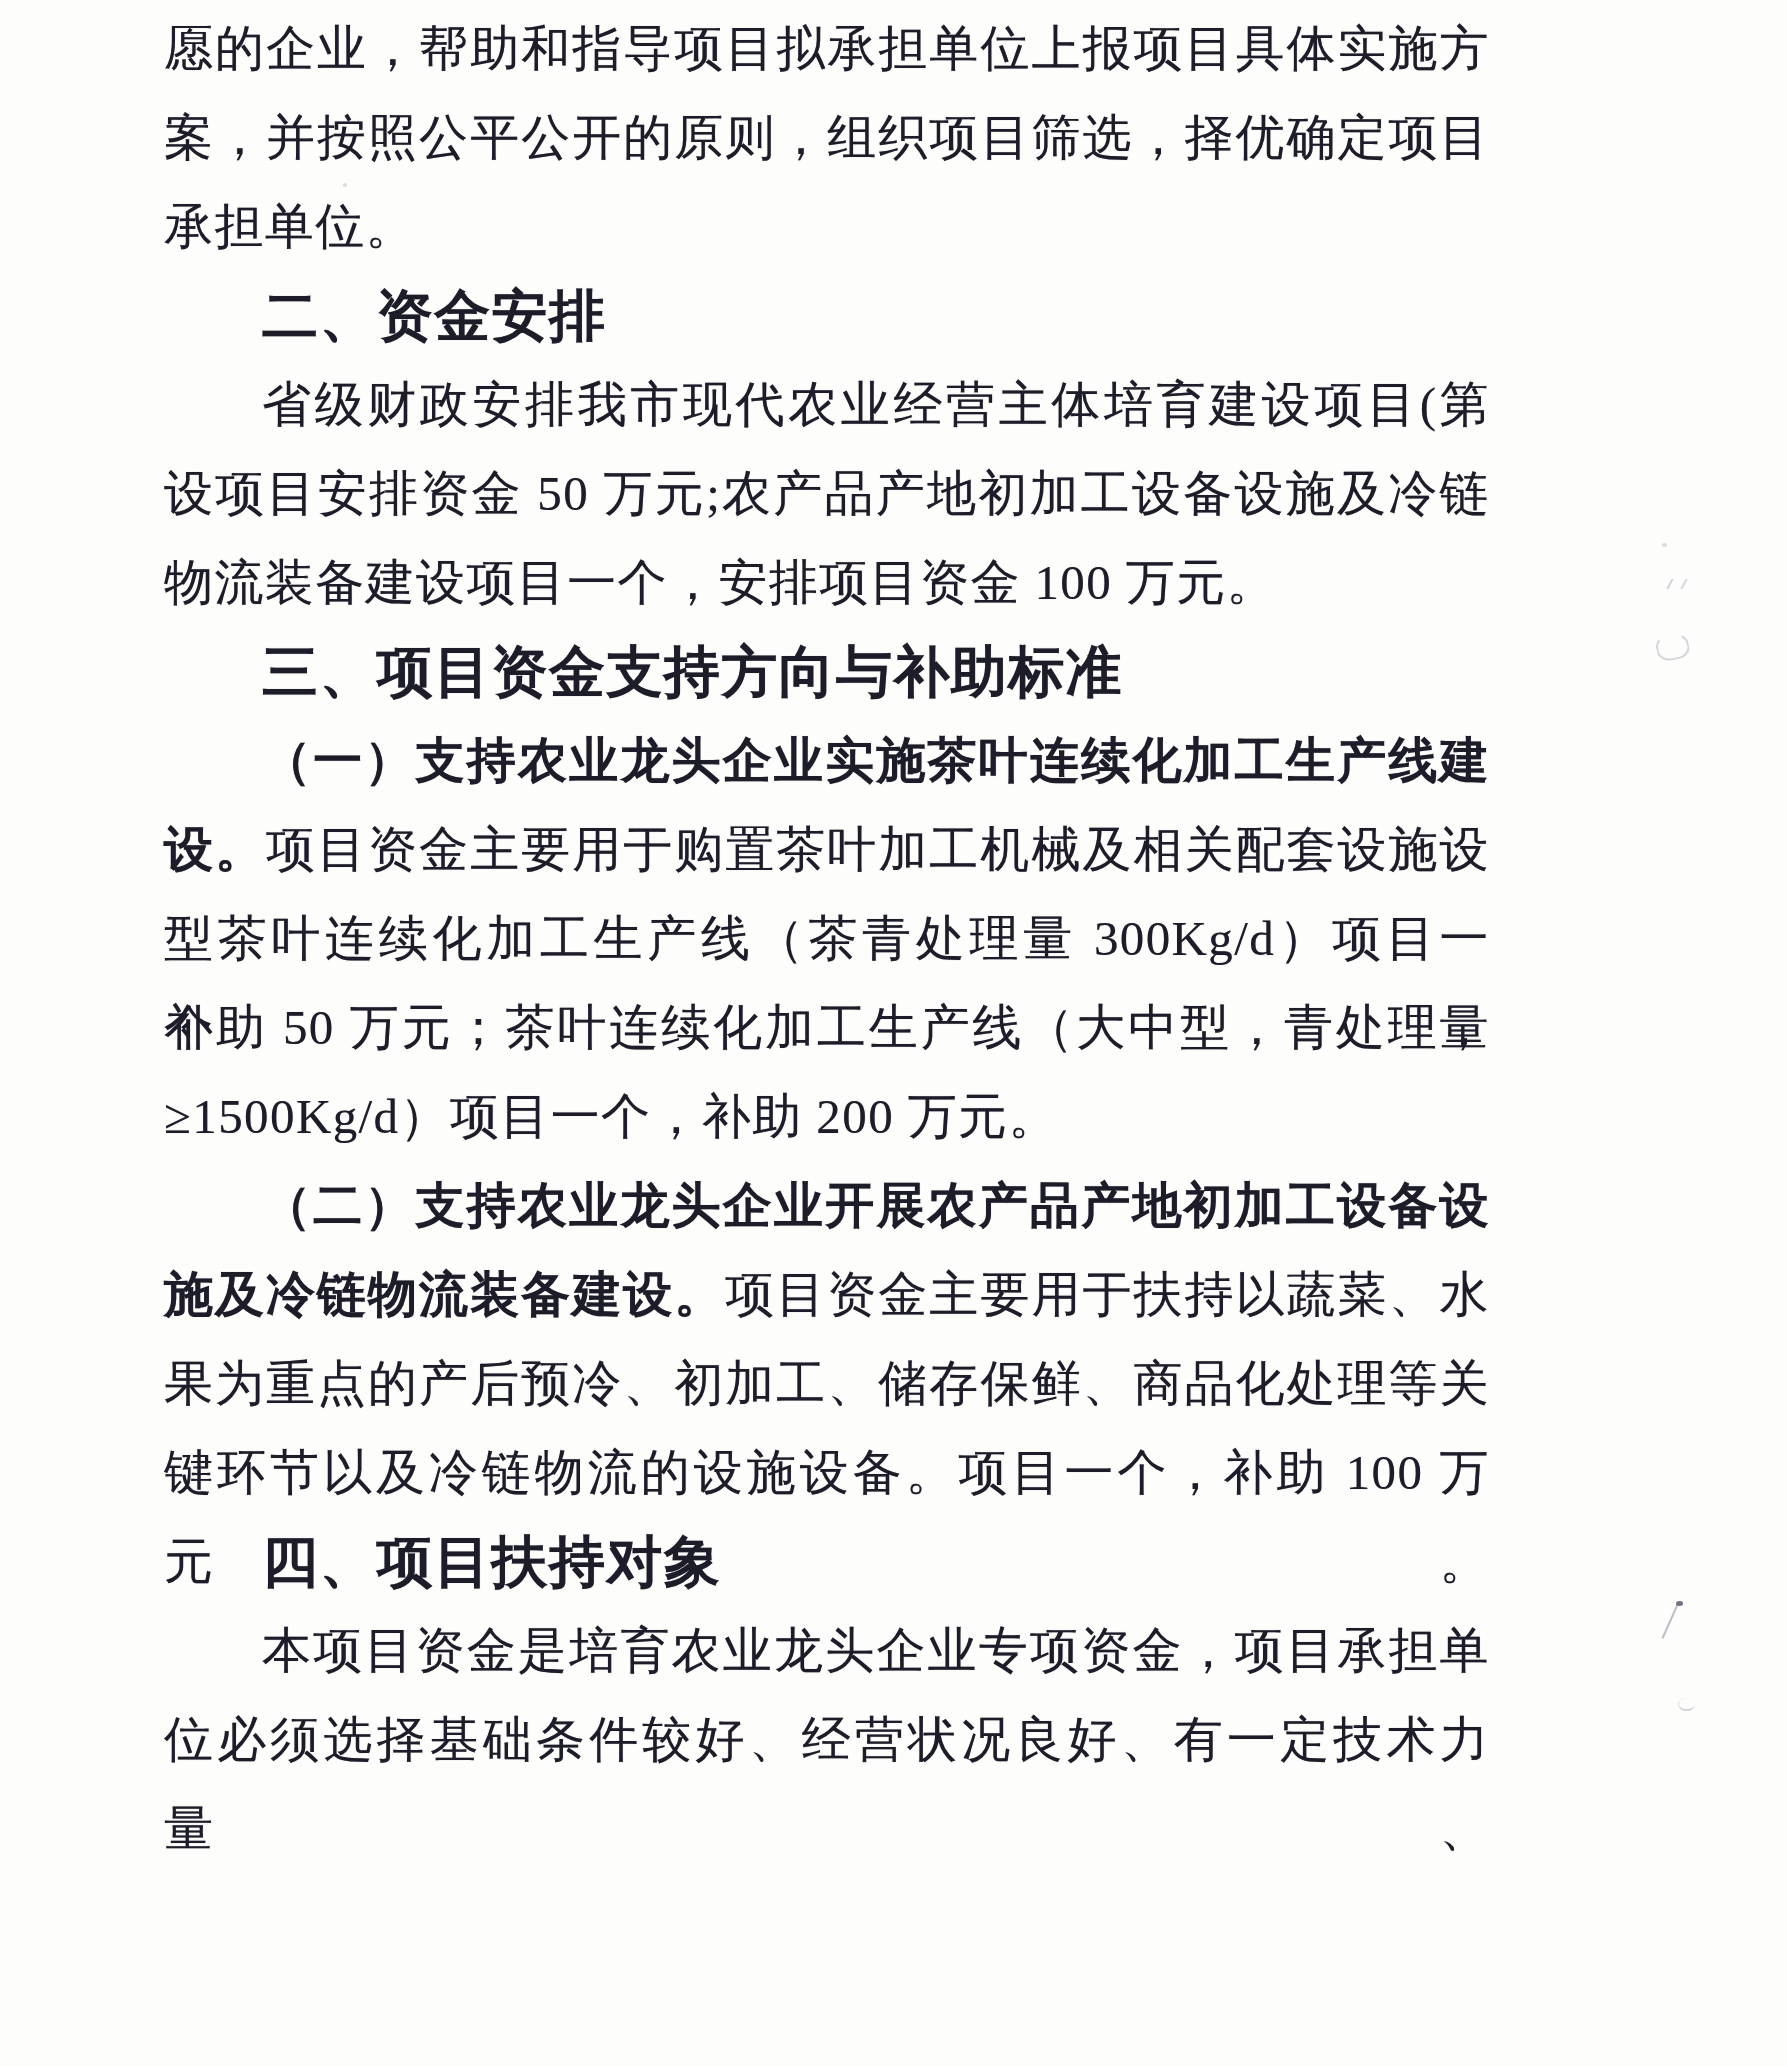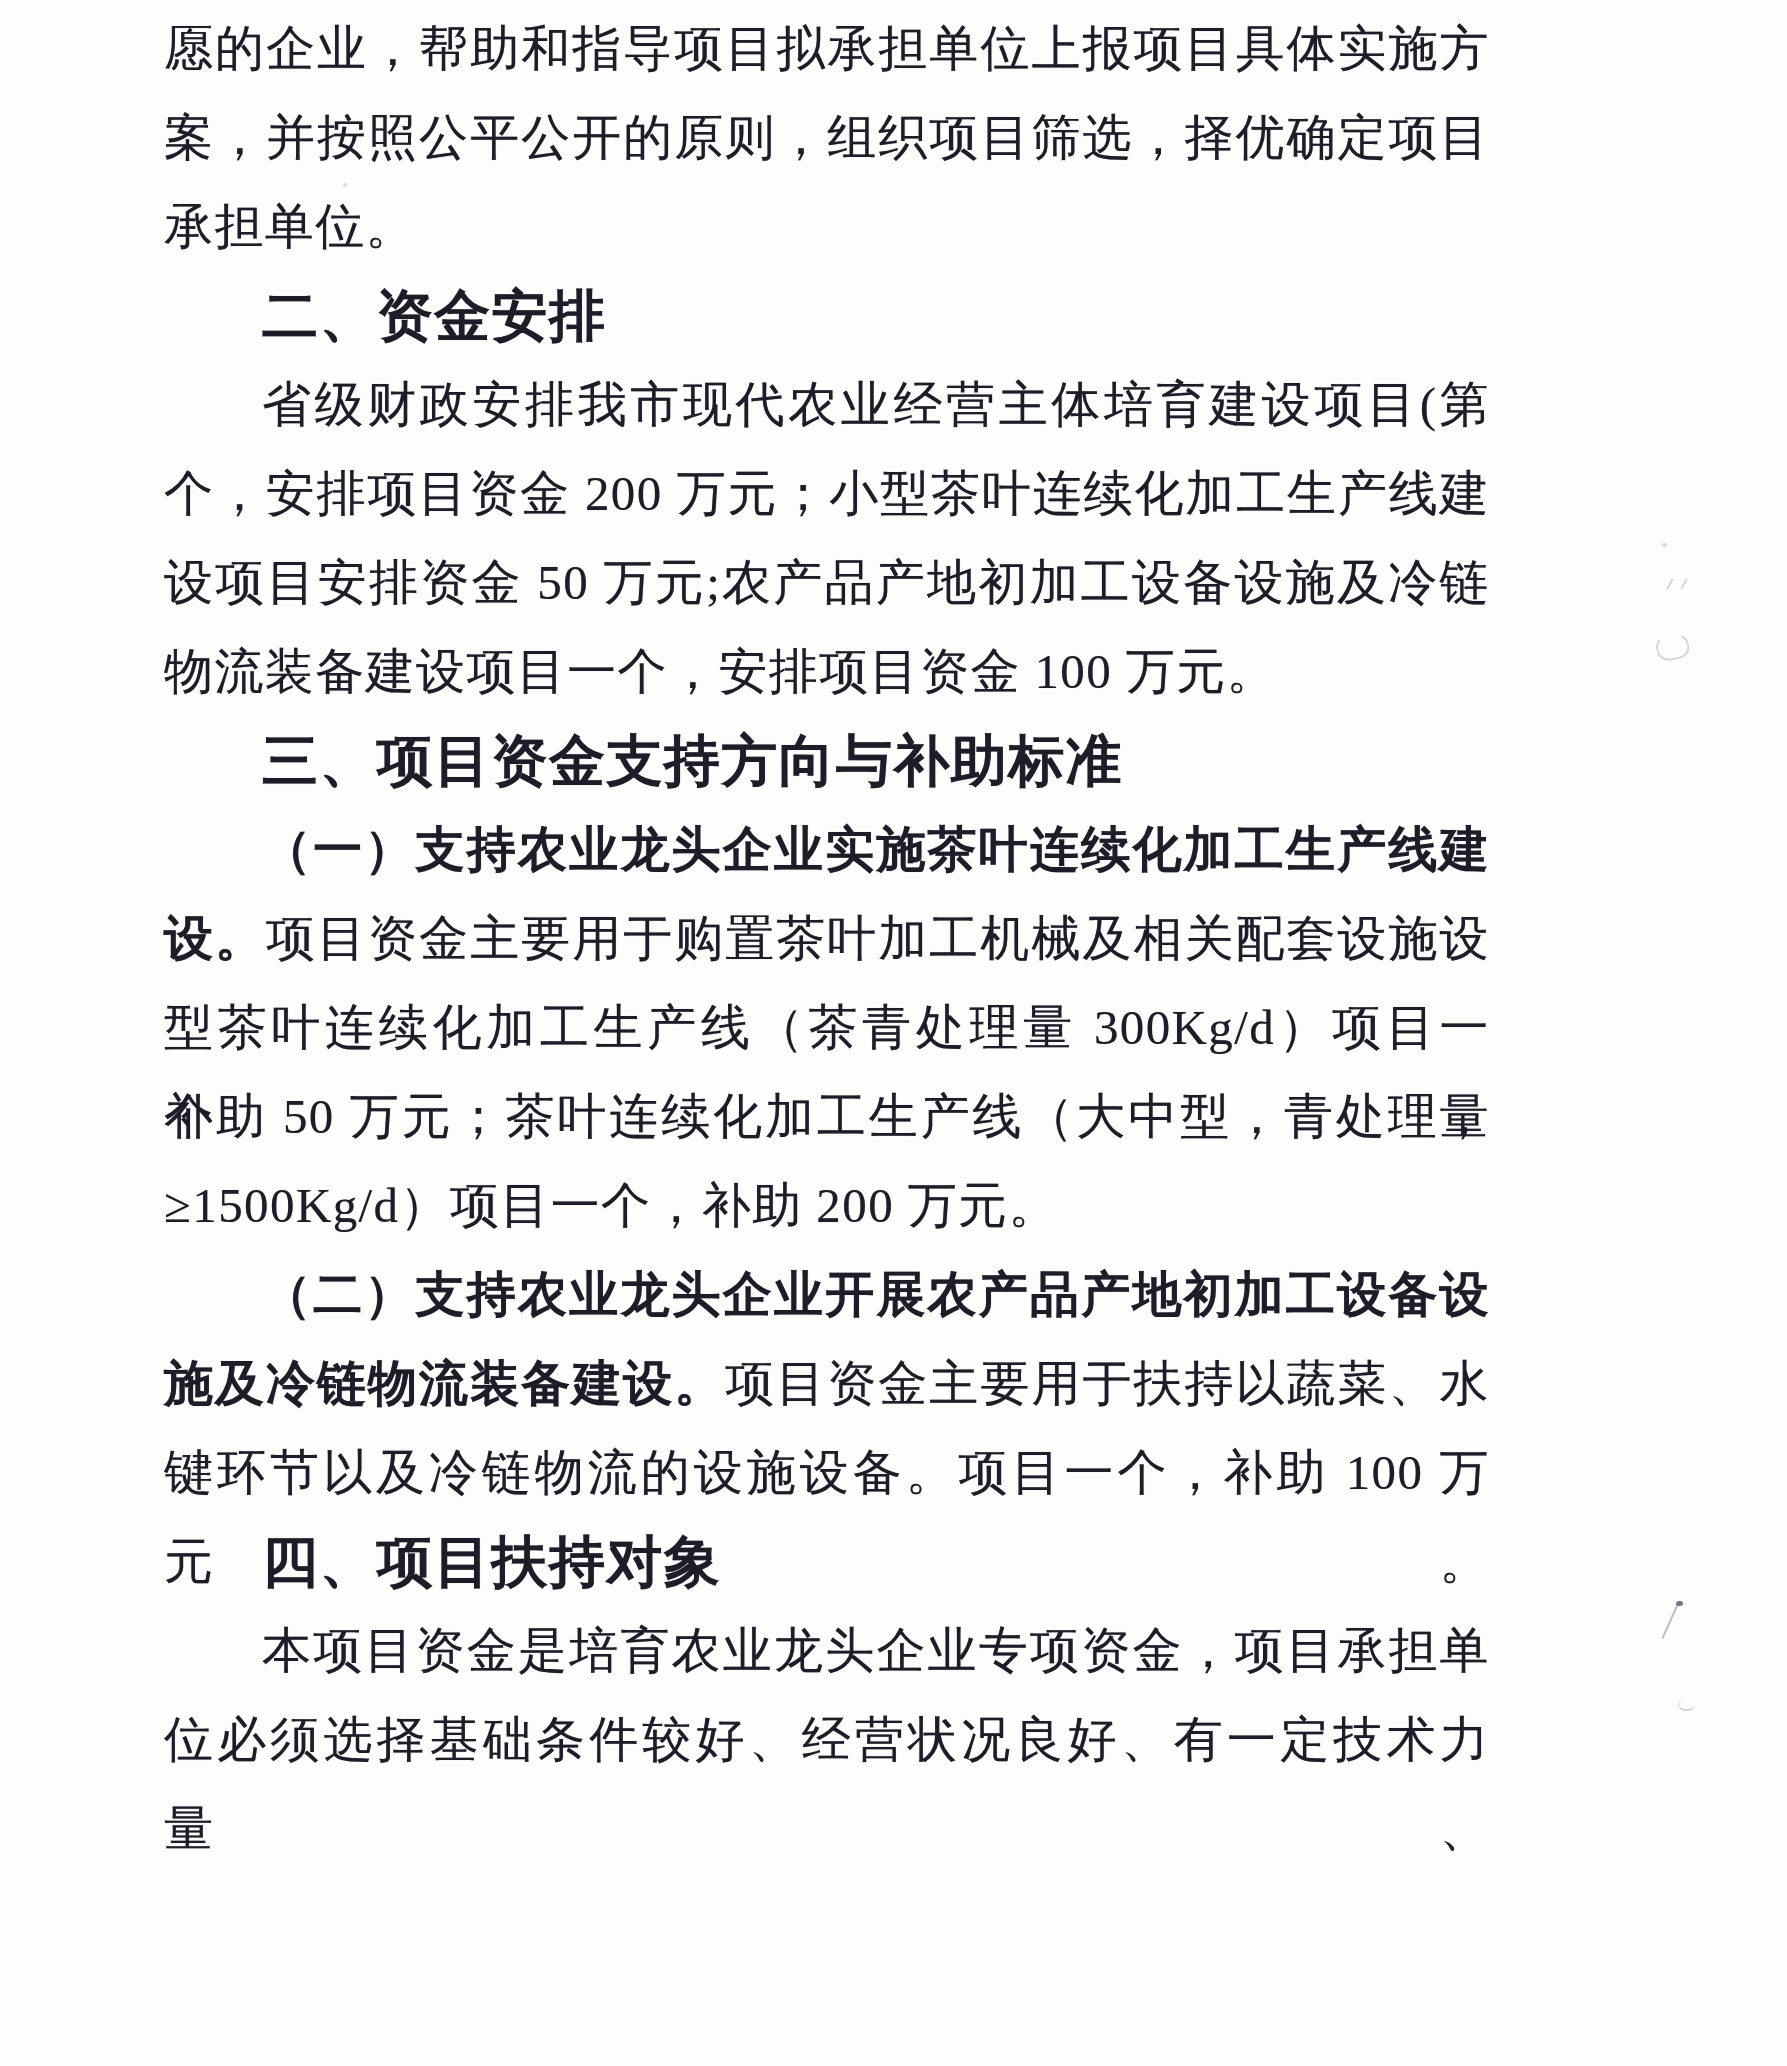--- a/index.html
+++ b/index.html
@@ -82,34 +82,34 @@
 <div class="page">
   <div class="textblock">
 
     <div class="ln j"><span>愿的企业，帮助和指导项目拟承担单位上报项目具体实施方</span></div>
     <div class="ln j"><span>案，并按照公平公开的原则，组织项目筛选，择优确定项目</span></div>
     <div class="ln"><span>承担单位。</span></div>
 
     <div class="ln ind"><span class="hei">二、资金安排</span></div>
 
     <div class="ln j ind"><span>省级财政安排我市现代农业经营主体培育建设项目(第</span></div>
-    <div class="ln j"><span>个，安排项目资金 200 万元；小型茶叶连续化加工生产线建</span></div>
     <div class="ln j"><span>设项目安排资金 50 万元;农产品产地初加工设备设施及冷链</span></div>
     <div class="ln"><span>物流装备建设项目一个，安排项目资金 100 万元。</span></div>
 
     <div class="ln ind"><span class="hei">三、项目资金支持方向与补助标准</span></div>
 
     <div class="ln j ind"><span class="kai">（一）支持农业龙头企业实施茶叶连续化加工生产线建</span></div>
     <div class="ln j"><span class="kai">设。</span><span>项目资金主要用于购置茶叶加工机械及相关配套设施设</span></div>
     <div class="ln j"><span>型茶叶连续化加工生产线（茶青处理量 300Kg/d）项目一个，</span></div>
     <div class="ln j"><span>补助 50 万元；茶叶连续化加工生产线（大中型，青处理量</span></div>
     <div class="ln"><span>≥1500Kg/d）项目一个，补助 200 万元。</span></div>
 
     <div class="ln j ind"><span class="kai">（二）支持农业龙头企业开展农产品产地初加工设备设</span></div>
     <div class="ln j"><span class="kai">施及冷链物流装备建设。</span><span>项目资金主要用于扶持以蔬菜、水</span></div>
+    <div class="ln j"><span>果为重点的产后预冷、初加工、储存保鲜、商品化处理等关</span></div>
     <div class="ln j"><span>键环节以及冷链物流的设施设备。项目一个，补助 100 万元。</span></div>
 
     <div class="ln ind"><span class="hei">四、项目扶持对象</span></div>
 
     <div class="ln j ind"><span>本项目资金是培育农业龙头企业专项资金，项目承担单</span></div>
     <div class="ln j"><span>位必须选择基础条件较好、经营状况良好、有一定技术力量、</span></div>
 
   </div>
 
   <div class="art art-dot"></div>

